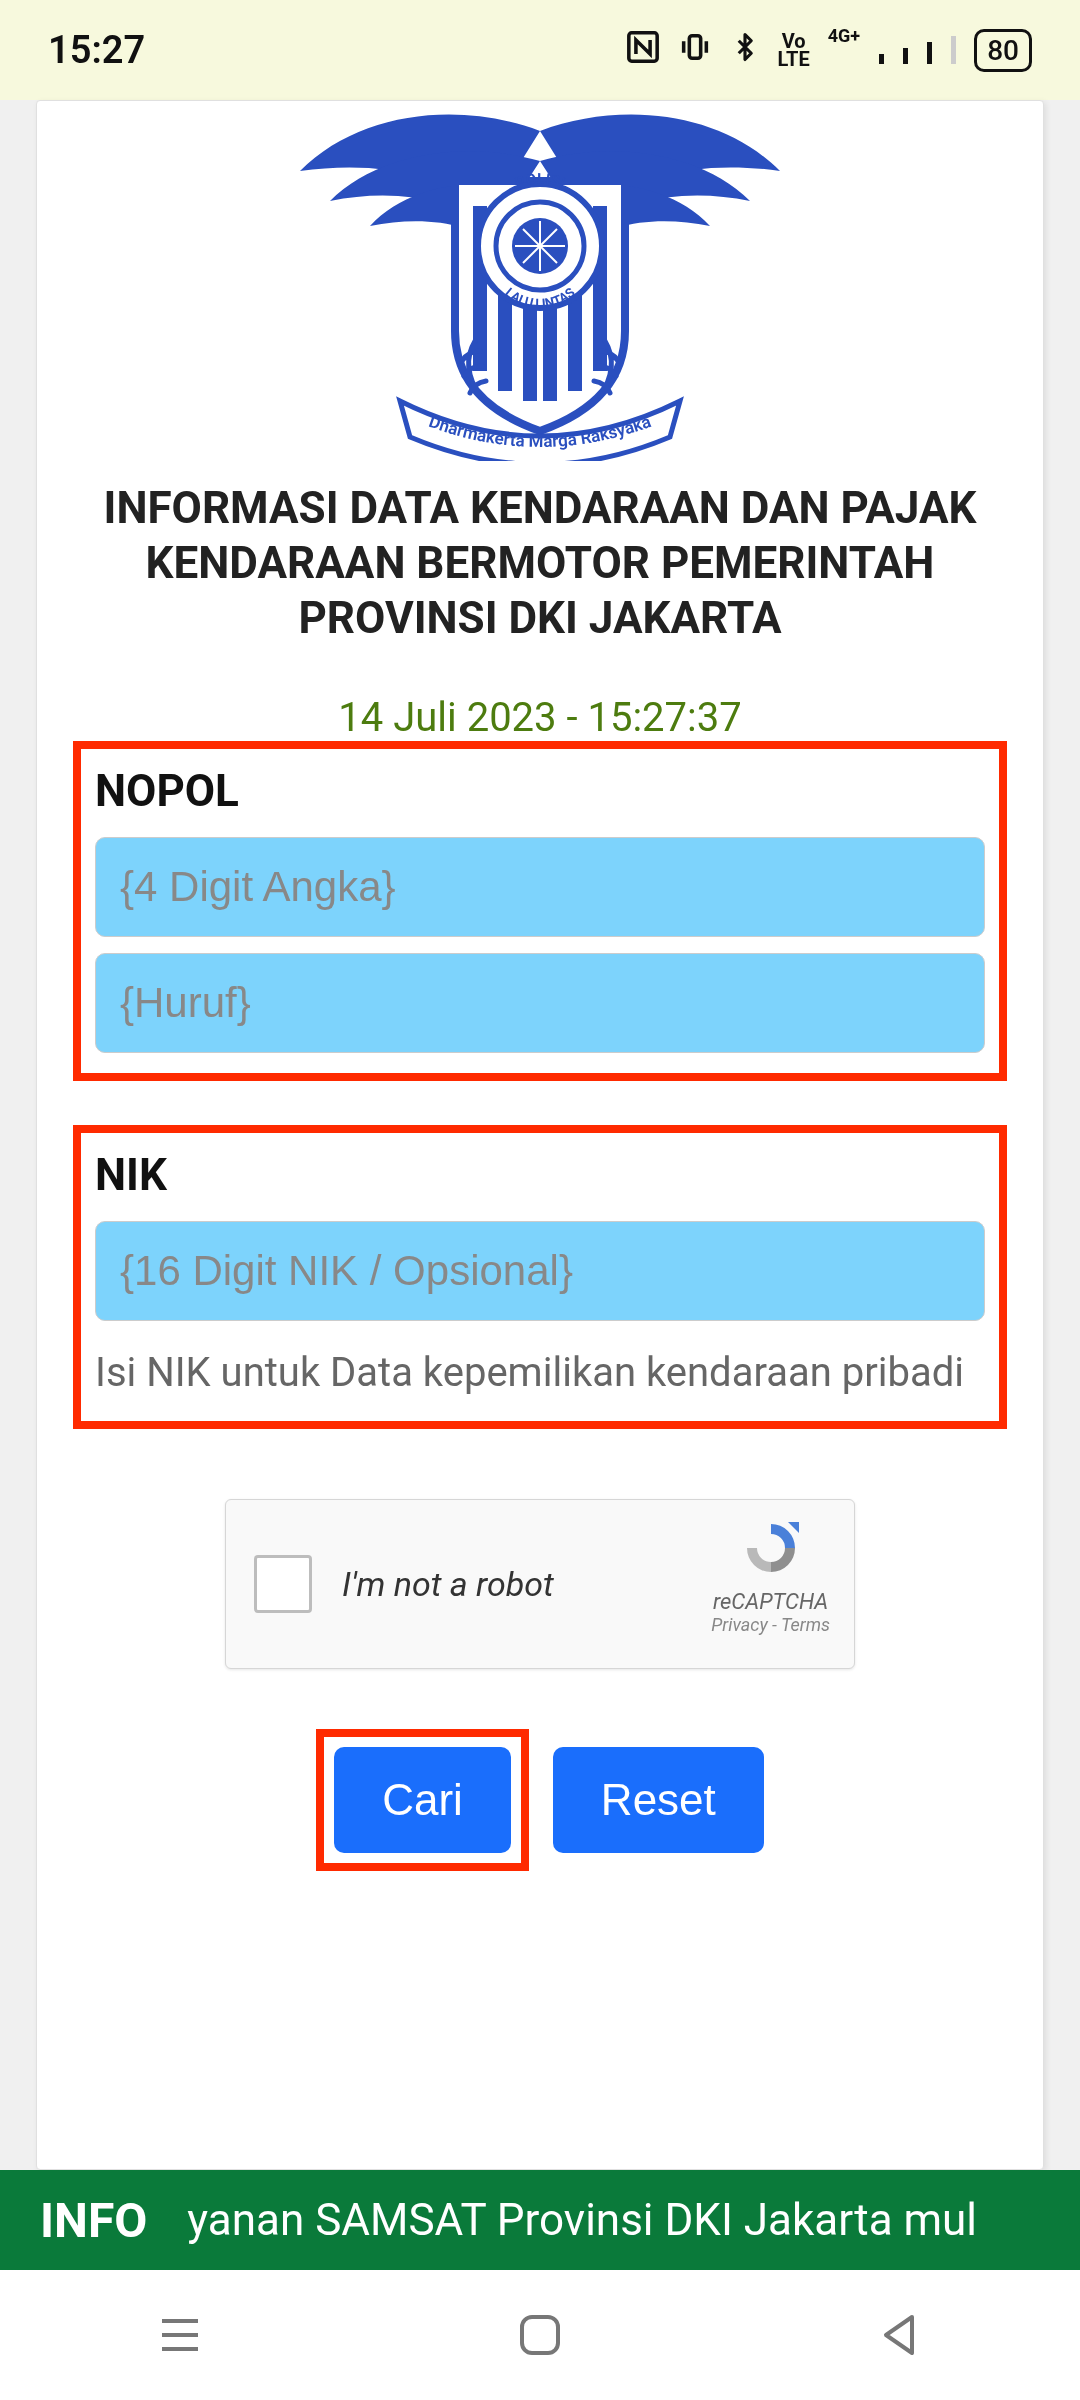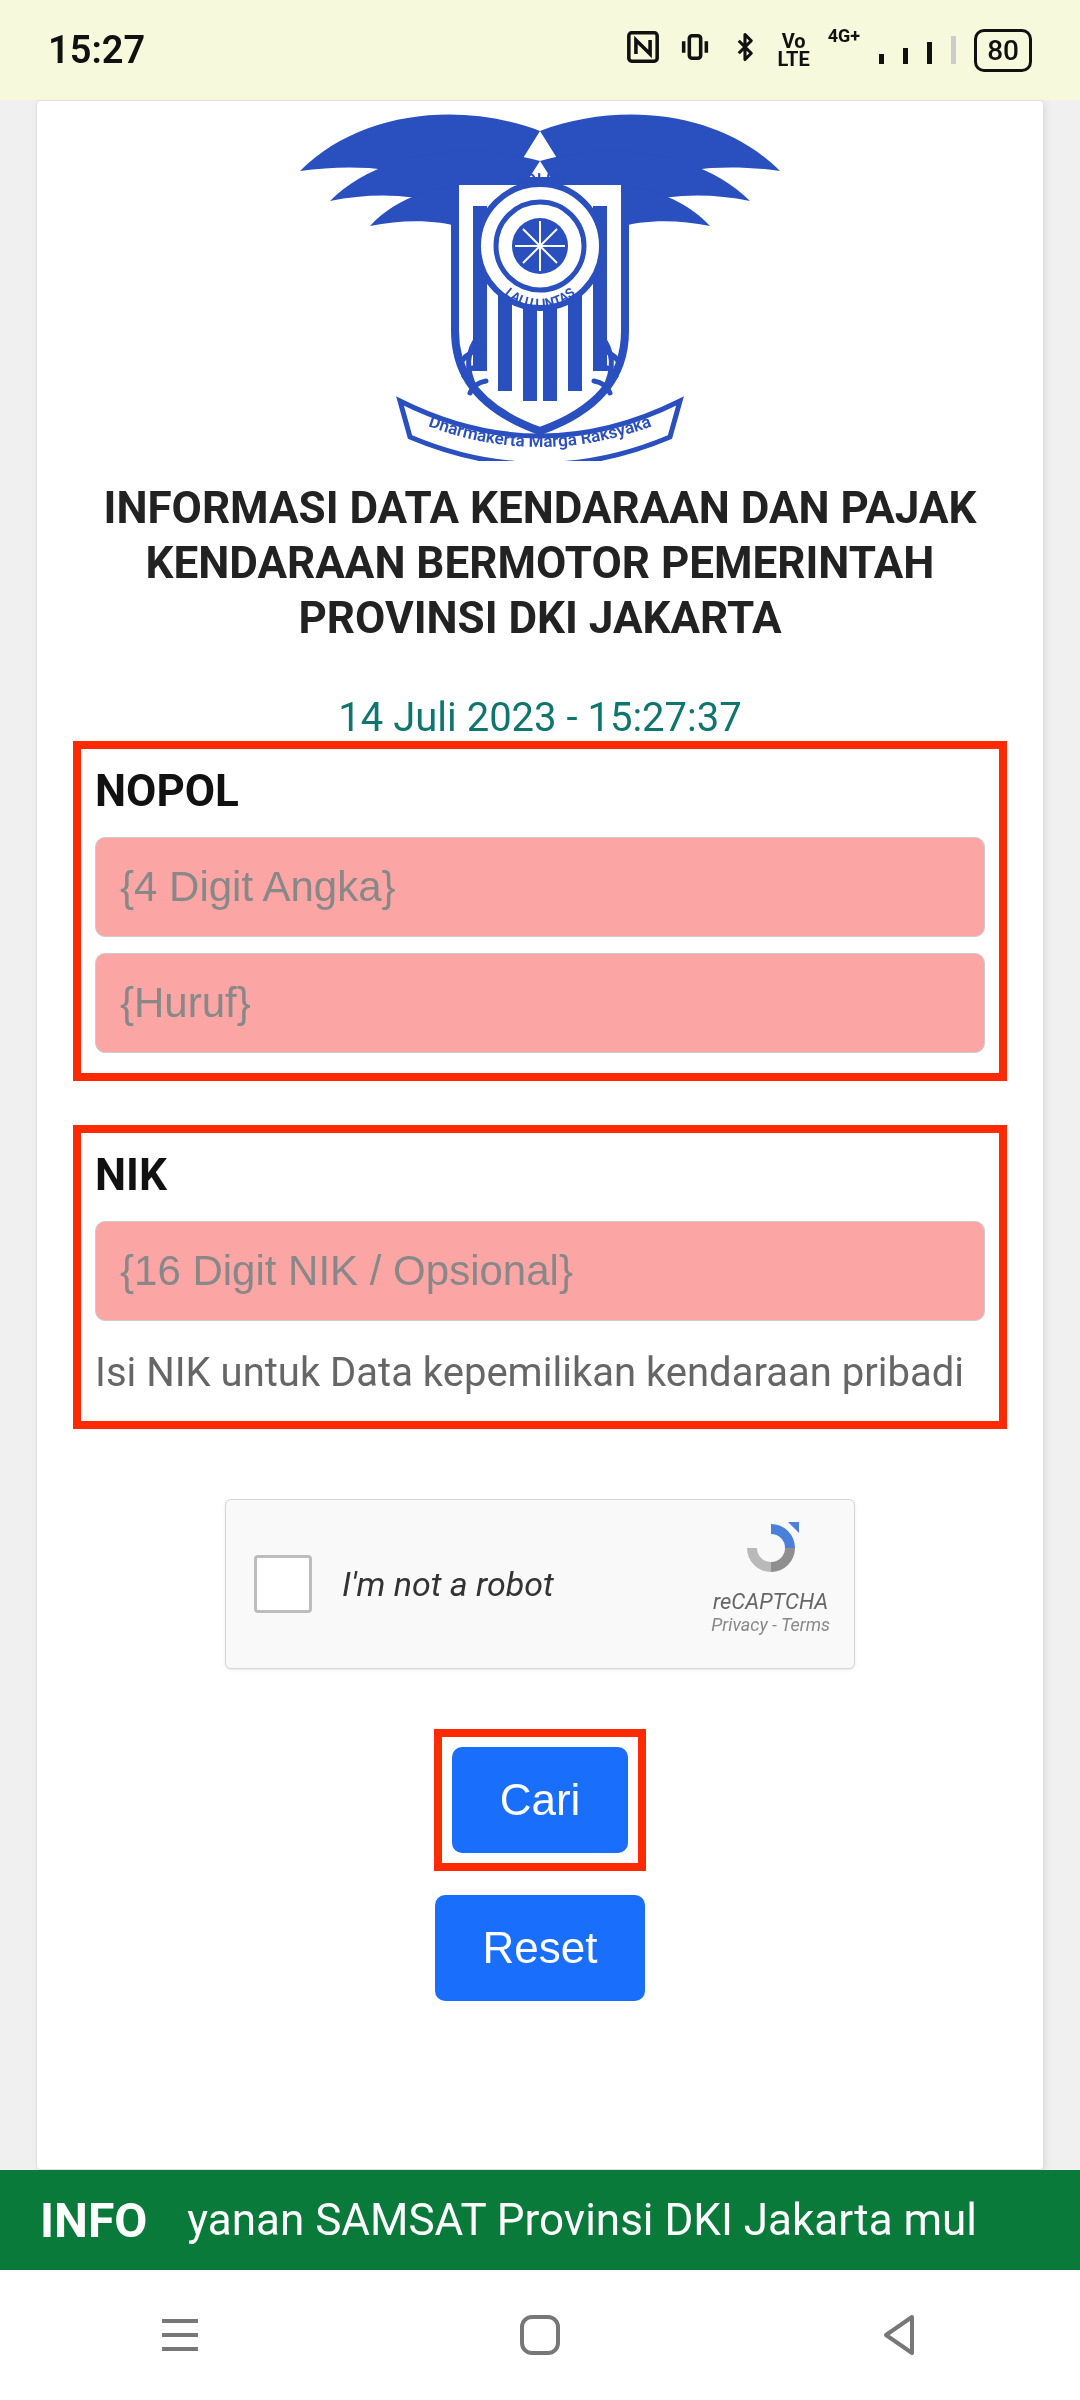--- a/index.html
+++ b/index.html
@@ -20,47 +20,47 @@
     box-shadow: 2px 2px 6px rgba(0,0,0,0.08);
     padding: 0 36px 40px 36px;
     height: 100%;
     overflow: hidden;
   }
   
   .logo-wrap { width: 100%; display: flex; justify-content: center; margin-top: -30px; }
   .logo { width: 520px; height: 390px; }
   
   .main-title { font-size: 44px; font-weight: 700; text-align: center; color: #222; margin-top: 20px; line-height: 1.25; }
-  .datetime { font-size: 40px; text-align: center; color: #0f766e; margin-top: 48px; }
+  .datetime { font-size: 40px; text-align: center; color: #4d7c0f; margin-top: 48px; }
   
   .highlight-box { border: 8px solid #ff2a00; padding: 16px 14px 20px 14px; }
   .highlight-box.second { margin-top: 44px; }
   .field-label { font-size: 44px; font-weight: 700; color: #111; margin-bottom: 20px; }
   .text-input {
     width: 100%; height: 100px; border: 1px solid #ccc; border-radius: 10px;
-    font-size: 42px; padding: 0 24px; color: #333; background: #fca5a5;
+    font-size: 42px; padding: 0 24px; color: #333; background: #7dd3fc;
   }
   .text-input + .text-input { margin-top: 16px; }
   .text-input::placeholder { color: #888; }
   .helper-text { font-size: 40px; color: #666; margin-top: 24px; line-height: 1.4; }
   
   .recaptcha {
     width: 630px; height: 170px; margin: 70px auto 0 auto;
     border: 1px solid #d6d6d6; border-radius: 6px; background: #f9f9f9;
     display: flex; align-items: center; padding: 0 28px; position: relative;
     box-shadow: 0 1px 3px rgba(0,0,0,0.1);
     font-style: italic;
   }
   .recaptcha-check { width: 58px; height: 58px; border: 3px solid #bdbdbd; border-radius: 4px; background: #fff; }
   .recaptcha-label { font-size: 34px; color: #333; margin-left: 30px; }
   .recaptcha-right { position: absolute; right: 24px; top: 18px; text-align: center; font-size: 22px; color: #666; }
   .recaptcha-small { font-size: 18px; color: #888; margin-top: 0; }
   .recaptcha-icon { width: 60px; height: 60px; margin: 0 auto 6px auto; }
   
-  .button-row { display: flex; justify-content: center; align-items: center; gap: 24px; margin-top: 60px; flex-direction: column; }
+  .button-row { display: flex; justify-content: center; align-items: center; gap: 24px; margin-top: 60px; }
   .btn {
     border: none; border-radius: 10px; background: #1a6efc; color: #fff;
     font-size: 44px; padding: 28px 48px; cursor: pointer;
   }
   .cari-highlight { border: 8px solid #ff2a00; padding: 10px; display: inline-block; }
   
   .info-banner {
     position: absolute; bottom: 130px; left: 0; right: 0; height: 100px;
     background: #0a7a3a; color: #fff; display: flex; align-items: center;
     overflow: hidden; white-space: nowrap;

